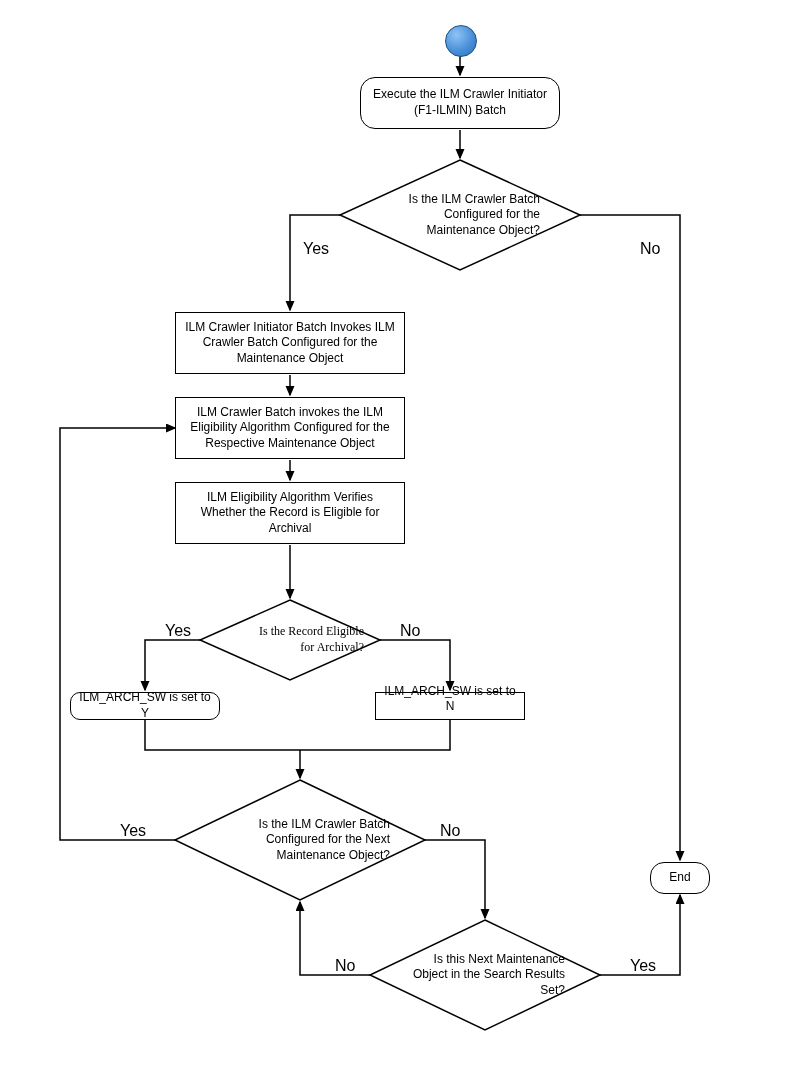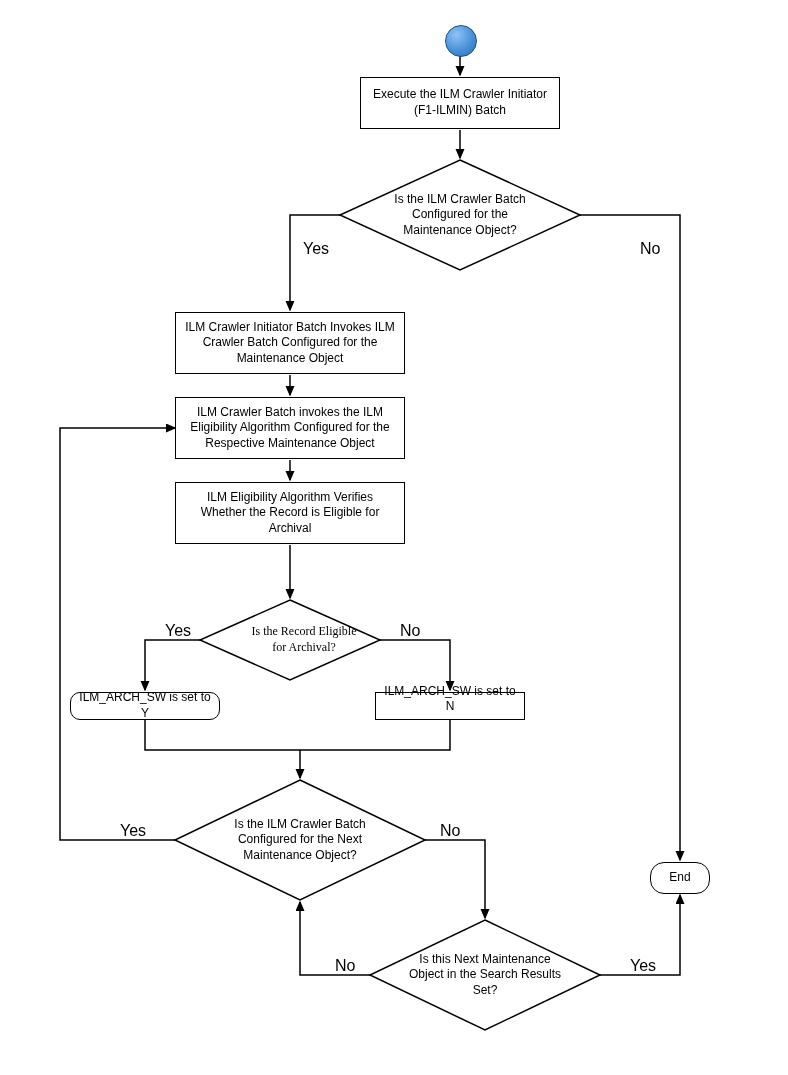--- a/index.html
+++ b/index.html
@@ -28,20 +28,21 @@
     display: flex;
     align-items: center;
     justify-content: center;
     padding: 4px 8px;
     box-sizing: border-box;
   }
   .diamond-label {
     display: flex;
     align-items: center;
     justify-content: center;
+    text-align: right;
   }
   .edge-label {
     position: absolute;
     font-size: 16px;
     color: #000;
   }
   .start-circle {
     position: absolute;
     border-radius: 50%;
     background: radial-gradient(circle at 35% 30%, #8fc3f5, #4a90d9 55%, #2a6fb5);
@@ -91,21 +92,21 @@
 
   <polyline points="425,840 485,840 485,918" fill="none" stroke="#000" stroke-width="1.5" marker-end="url(#arrow)"></polyline>
 
   <polyline points="600,975 680,975 680,895" fill="none" stroke="#000" stroke-width="1.5" marker-end="url(#arrow)"></polyline>
 
   <polyline points="370,975 300,975 300,902" fill="none" stroke="#000" stroke-width="1.5" marker-end="url(#arrow)"></polyline>
 </svg>
 
 <div class="start-circle" style="left:445px; top:25px; width:30px; height:30px;"></div>
 
-<div class="node box" style="left:360px; top:77px; width:200px; height:52px;">
+<div class="node box" style="left:360px; top:77px; width:200px; height:52px;border-radius:15px;">
   <span>Execute the ILM Crawler Initiator (F1-ILMIN) Batch</span>
 </div>
 
 <div class="node box" style="left:175px; top:312px; width:230px; height:62px;">
   <span>ILM Crawler Initiator Batch Invokes ILM Crawler Batch Configured for the Maintenance Object</span>
 </div>
 
 <div class="node box" style="left:175px; top:397px; width:230px; height:62px;">
   <span>ILM Crawler Batch invokes the ILM Eligibility Algorithm Configured for the Respective Maintenance Object</span>
 </div>

